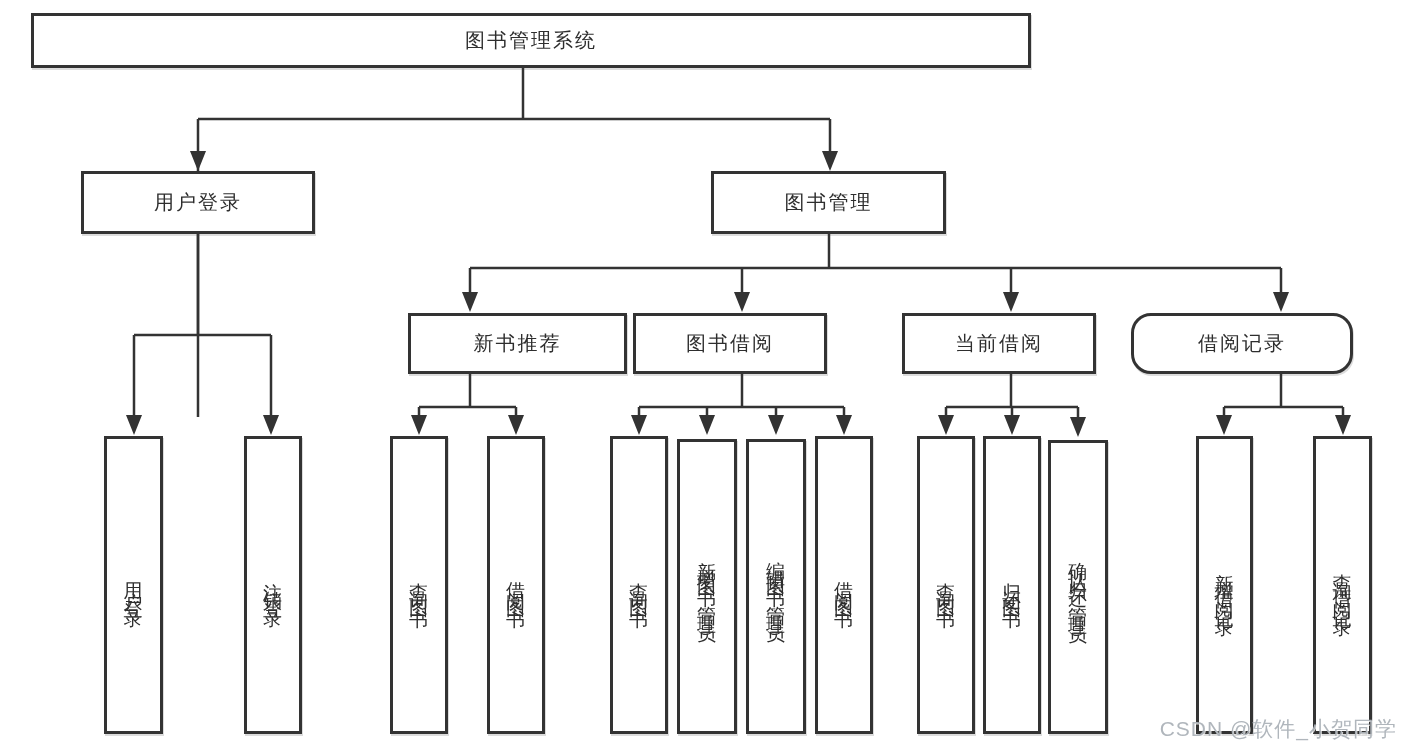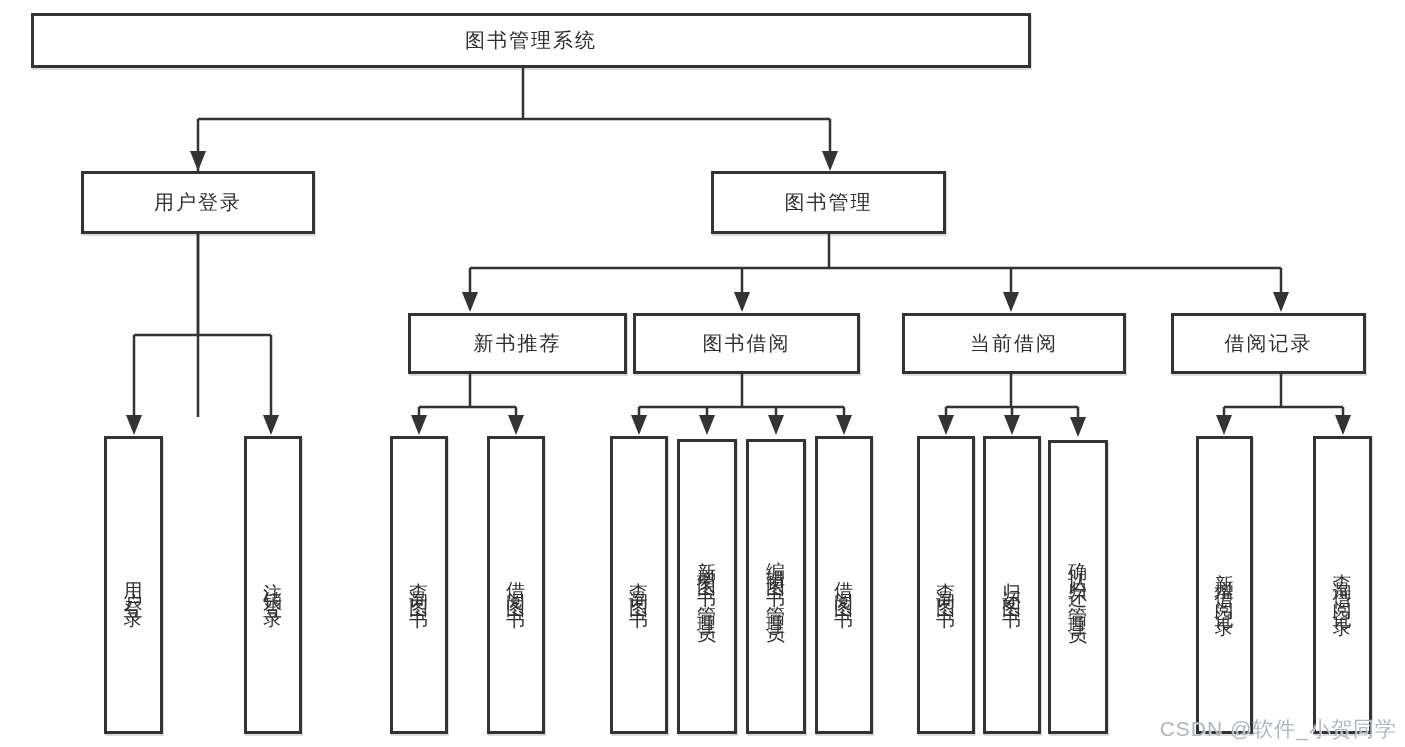--- a/index.html
+++ b/index.html
@@ -32,23 +32,23 @@
   .node span {
     font-size: 20px;
     letter-spacing: 2px;
     white-space: nowrap;
   }
   .root  { left: 31px;  top: 13px;  width: 1000px; height: 55px; }
   .lv2-a { left: 81px;  top: 171px; width: 234px;  height: 63px; }
   .lv2-b { left: 711px; top: 171px; width: 235px;  height: 63px; }
   .lv3   { top: 313px; height: 61px; }
   .lv3-a { left: 360px;  width: 219px; margin-left: 48px; }
-  .lv3-b { left: 633px;  width: 227px; text-align: center; }
-  .lv3-c { left: 902px;  width: 224px; }
-  .lv3-d { left: 1171px; width: 195px; }
+  .lv3-b { left: 633px;  width: 194px; text-align: center; }
+  .lv3-c { left: 902px;  width: 194px; }
+  .lv3-d { left: 1131px; width: 222px; border-radius: 20px; }
   .leaf  { top: 436px; height: 298px; width: 58px; }
   .leaf span {
     writing-mode: vertical-rl;
     font-size: 19px;
     letter-spacing: 9px;
     line-height: 1;
     white-space: nowrap;
   }
   .lf1  { left: 104px; width: 59px; }
   .lf2  { left: 244px; }

